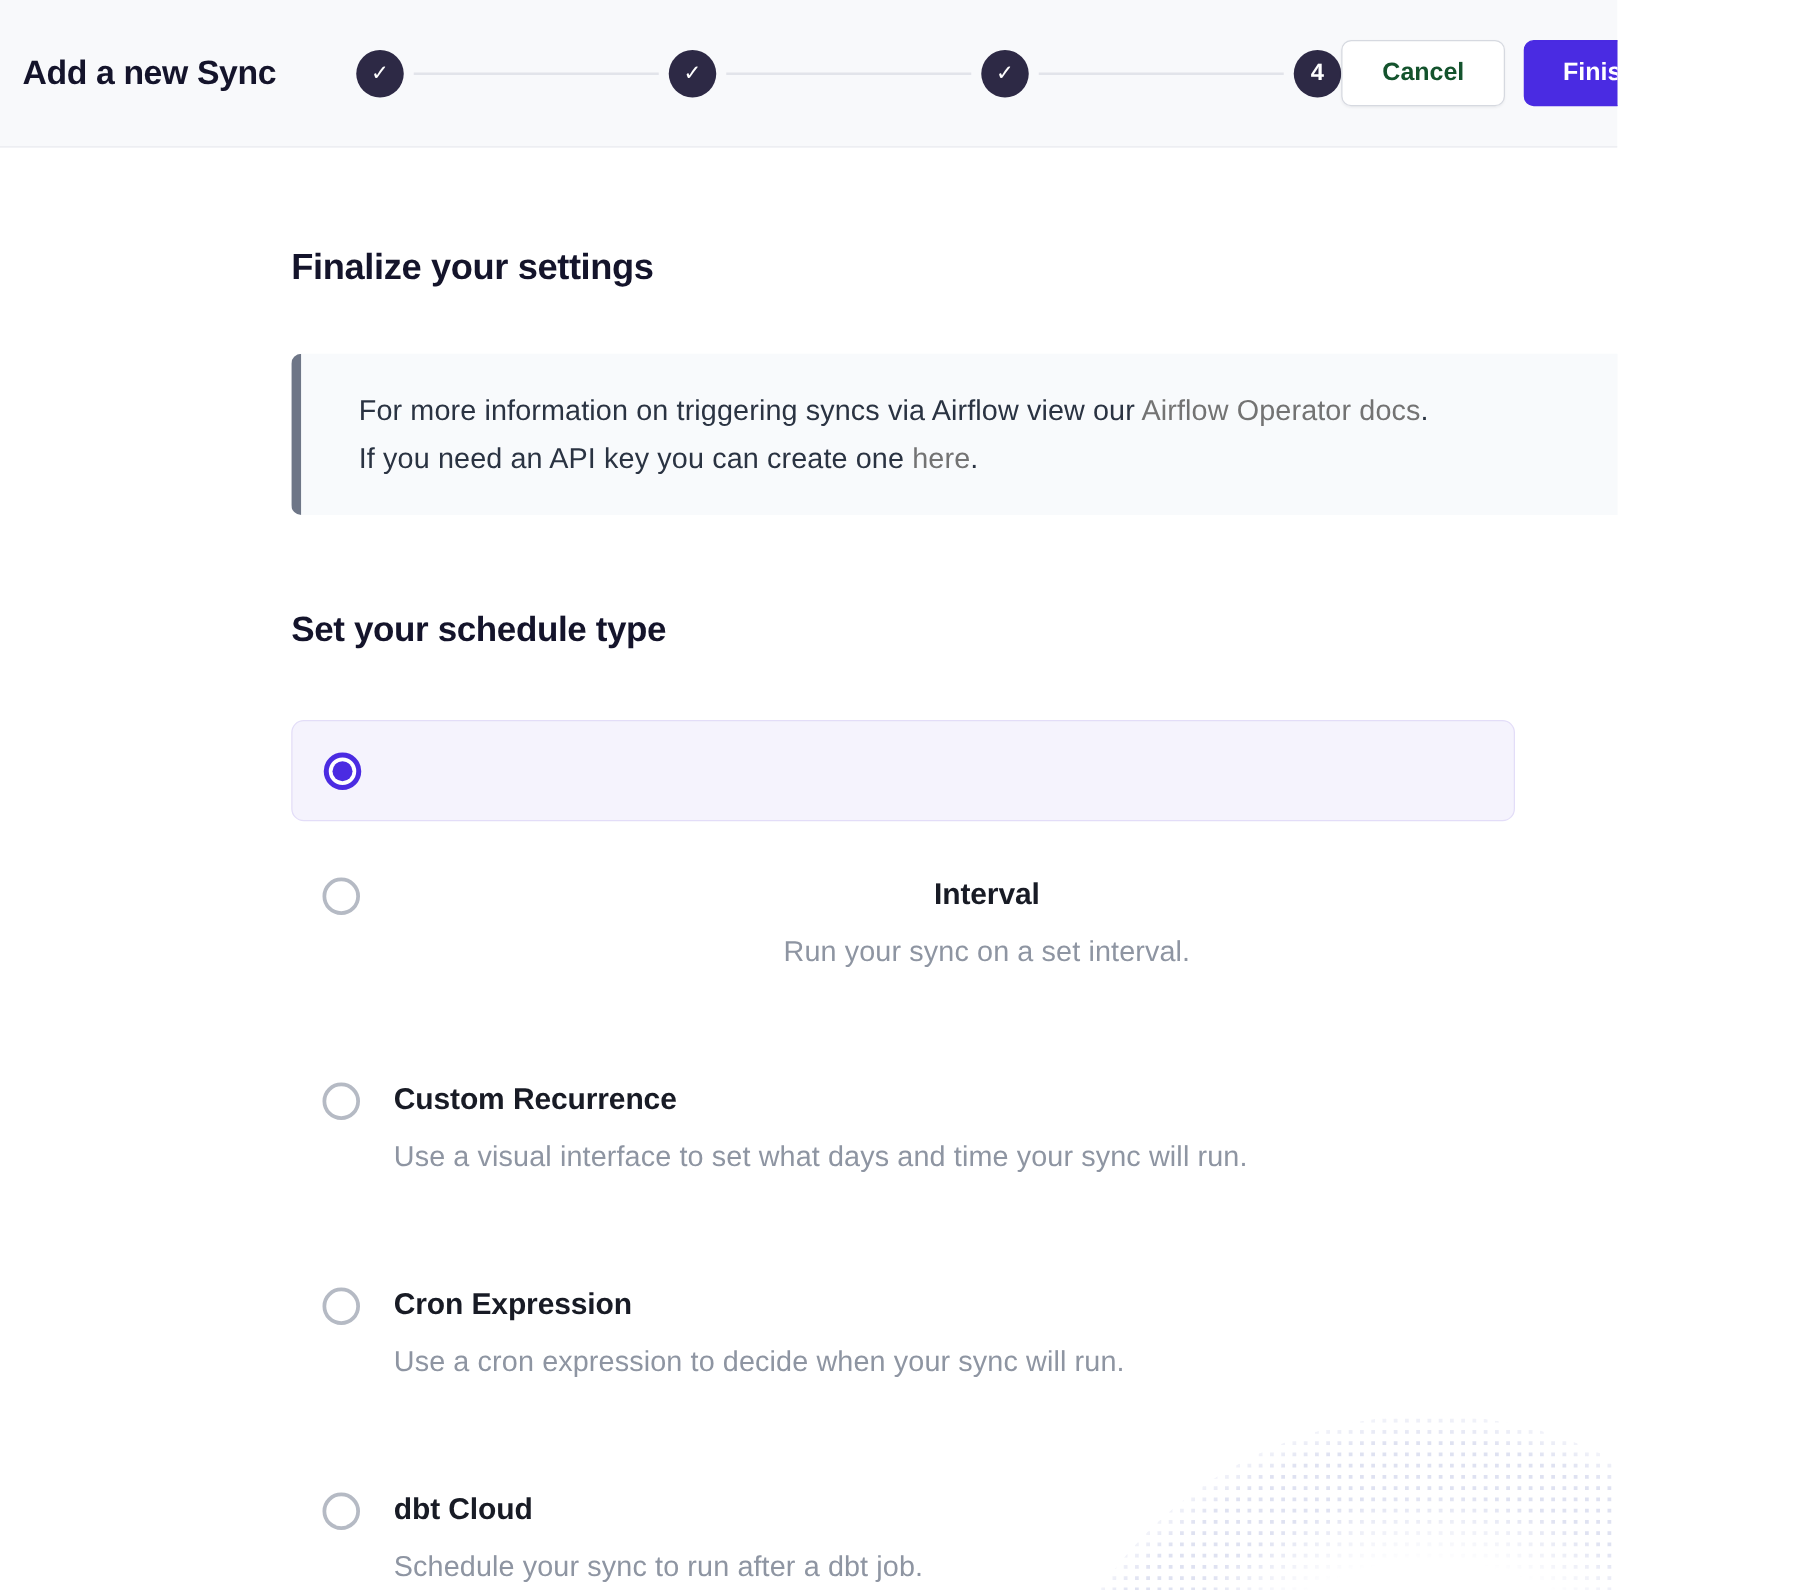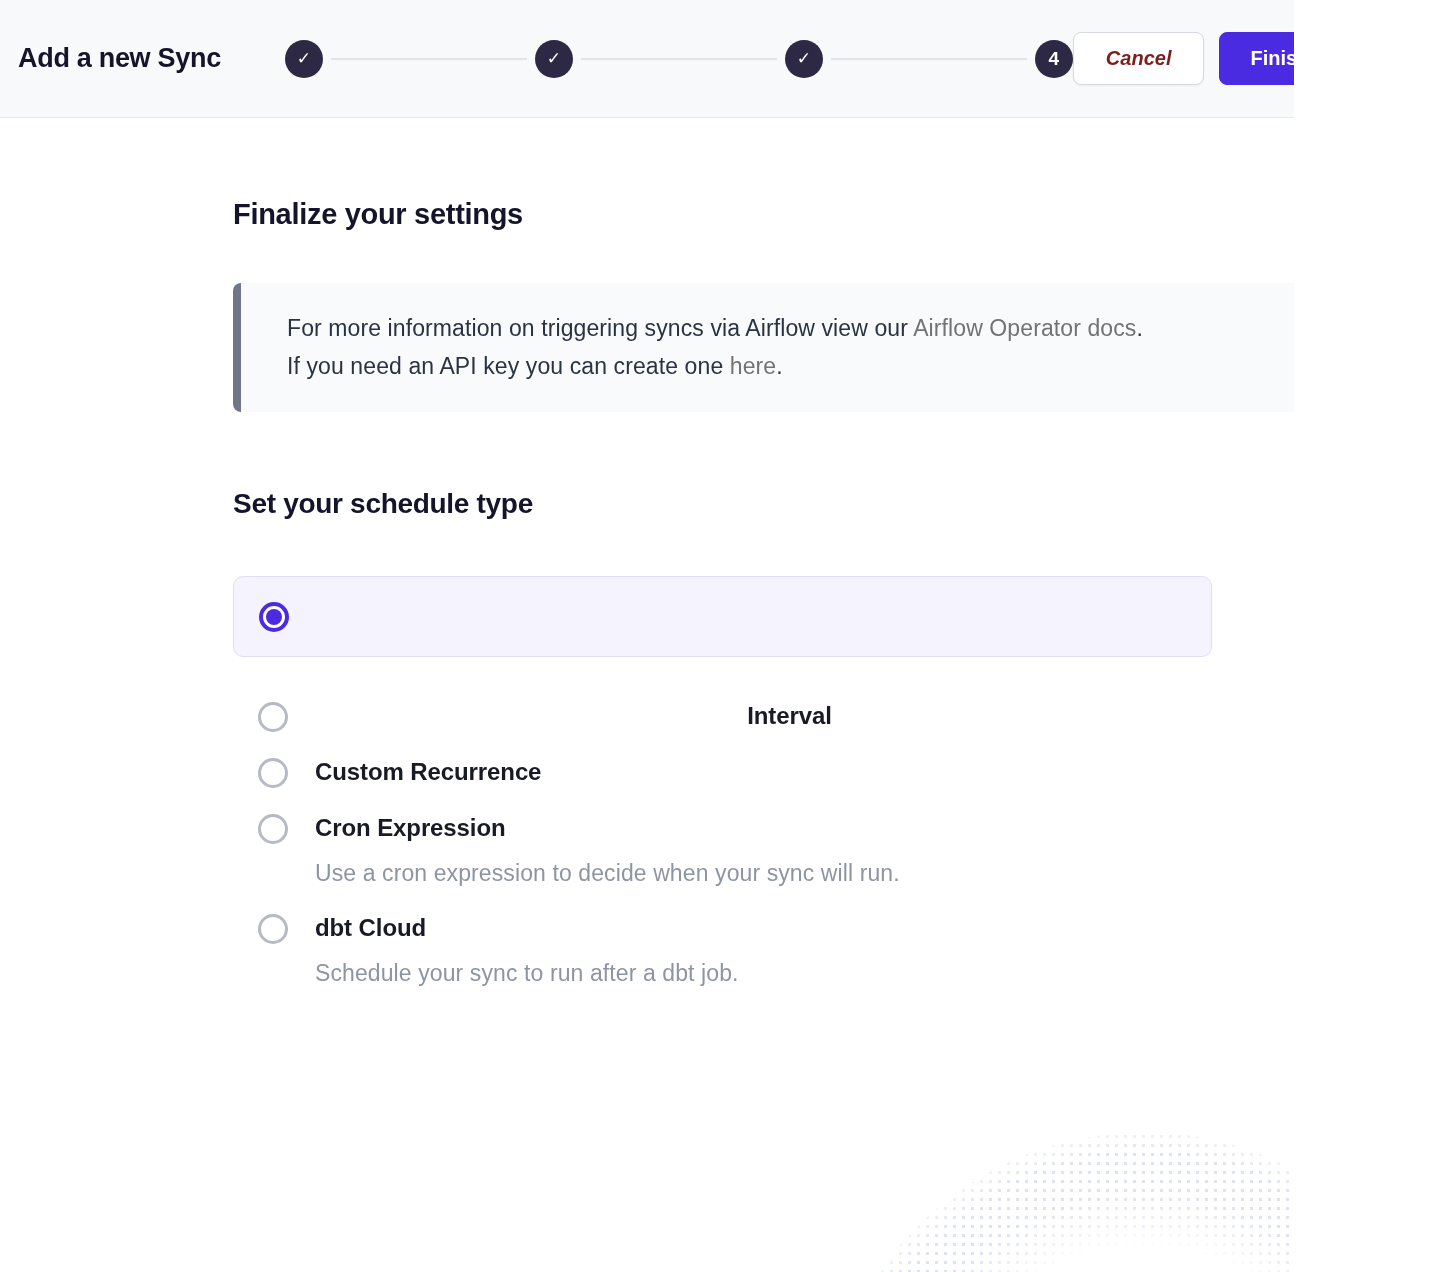--- a/index.html
+++ b/index.html
@@ -72,24 +72,23 @@
     font-size: 20px;
     font-weight: 600;
     cursor: pointer;
     display: inline-flex;
     align-items: center;
     justify-content: center;
   }
   .btn-cancel {
     background: #ffffff;
     border: 1px solid #d6d9e0;
-    color: #7f1d1d;
+    color: #14532d;
     padding: 16px 32px;
     box-shadow: 0 1px 2px rgba(20,20,43,0.05);
-    font-style: italic;
   }
   .btn-finish {
     background: #4a2be2;
     border: 1px solid #4a2be2;
     color: #ffffff;
     padding: 0 30px;
   }
 
   
   .content {
@@ -144,21 +143,21 @@
   }
   .option.selected {
     width: 979px;
     background: #f5f3fd;
     border: 1px solid #e3ddf8;
     border-radius: 10px;
     padding: 23px 24px 24px 25px;
     margin-top: 0;
   }
   .option.selected + .option { margin-top: 43px; text-align: center; }
-  .option + .option { margin-top: 24px; }
+  .option + .option { margin-top: 88px; }
 
   .radio {
     width: 30px;
     height: 30px;
     border-radius: 50%;
     margin-top: 2px;
     background: #ffffff;
     position: relative;
     flex: 0 0 auto;
   }
@@ -249,27 +248,29 @@
     <div class="options">
 
       <div class="option selected">
         <span class="radio checked"></span>
       </div>
 
       <div class="option">
         <span class="radio unchecked"></span>
         <div>
           <div class="option-label">Interval</div>
+          <div class="option-desc">Run your sync on a set interval.</div>
         </div>
       </div>
 
       <div class="option">
         <span class="radio unchecked"></span>
         <div>
           <div class="option-label">Custom Recurrence</div>
+          <div class="option-desc">Use a visual interface to set what days and time your sync will run.</div>
         </div>
       </div>
 
       <div class="option">
         <span class="radio unchecked"></span>
         <div>
           <div class="option-label">Cron Expression</div>
           <div class="option-desc">Use a cron expression to decide when your sync will run.</div>
         </div>
       </div>

